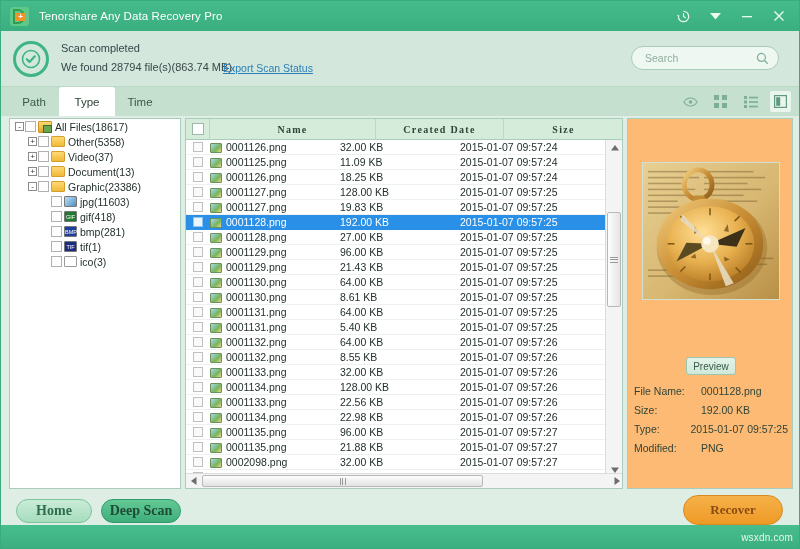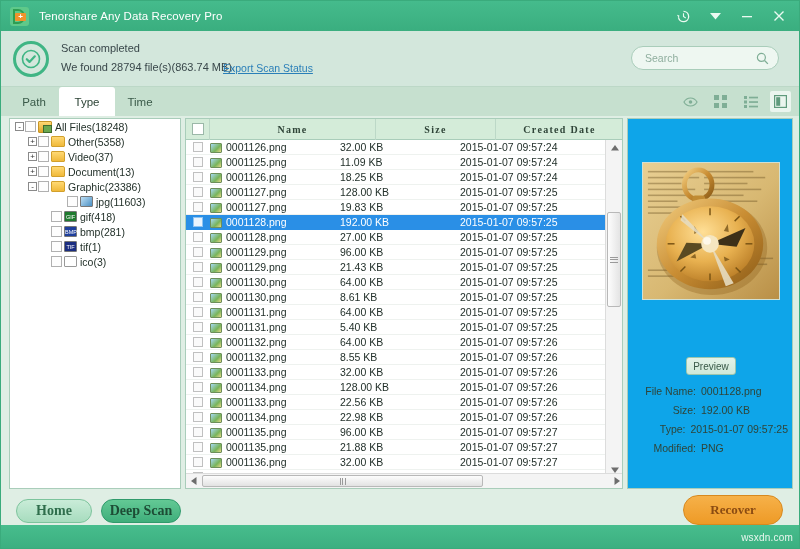--- a/index.html
+++ b/index.html
@@ -243,41 +243,41 @@
     position: absolute; left: 16px; top: 1px; width: 281px; height: 12px;
     background: linear-gradient(180deg,#fdfdfd,#e2e2e2); border: 1px solid #b8b8b8; border-radius: 2px;
     display:flex;align-items:center;justify-content:center;
   }
   .grip-h { width: 6px; height: 7px; display:flex;justify-content:space-between; }
   .grip-h i { display:block; width:1px; background:#9a9a9a; }
 
   
   .previewpanel {
     position: absolute; left: 626px; top: 2px; width: 166px; height: 371px;
-    background: #0ea5e9; border: 1px solid #a9cdba;
+    background: #fdba74; border: 1px solid #a9cdba;
   }
   .pv-img {
     position: absolute; left: 14px; top: 43px; width: 138px; height: 138px;
     border: 1px solid #cfe0d5; background: #fff;
     overflow: hidden;
   }
   .pv-img .scene { position:absolute; inset:0; }
   .preview-btn {
     position: absolute; left: 58px; top: 238px; width: 50px; height: 18px;
     background: linear-gradient(180deg,#e3f3e9,#cfe9d9);
     border: 1px solid #9cc6ae; border-radius: 3px;
     display: flex; align-items: center; justify-content: center;
     font-size: 10px; color: #3a5a49; cursor: default;
   }
   .meta {
     position: absolute; left: 6px; top: 262px; width: 154px;
     font-size: 10.5px; color: #2f4438;
   }
   .meta-row { display: flex; height: 19px; align-items: center; }
-  .meta-k { width: 62px; text-align: right; margin-right: 5px; white-space: nowrap; }
+  .meta-k { width: 62px; margin-right: 5px; white-space: nowrap; }
   .meta-v { white-space: nowrap; }
 
   
   .pager {
     position: absolute; left: 0; top: 490px; width: 800px; height: 34px;
     background: #dfeee4;
   }
   .pg { position:absolute; top: 7px; display:flex; align-items:center; }
   .pg-btn {
     width: 15px; height: 15px; border: 1px solid #9a9a9a; background: linear-gradient(180deg,#fff,#e6e6e6);
@@ -437,21 +437,21 @@
   <div class="body-area">
 
     <div class="treepanel">
       <div id="tree-host">
           <div class="tnode" style="padding-left: 4px;">
             <span class="tw">
               <span class="twist">-</span>
             </span>
             <span class="cbx"></span>
             <span class="allfiles-ic"></span>
-            <span>All Files(18248)</span>
+            <span>All Files(18617)</span>
           </div>
           <div class="tnode" style="padding-left: 17px;">
             <span class="tw">
               <span class="twist">+</span>
             </span>
             <span class="cbx"></span>
             <span class="fold"></span>
             <span>Other(5358)</span>
           </div>
           <div class="tnode" style="padding-left: 17px;">
@@ -471,21 +471,21 @@
             <span>Document(13)</span>
           </div>
           <div class="tnode" style="padding-left: 17px;">
             <span class="tw">
               <span class="twist">-</span>
             </span>
             <span class="cbx"></span>
             <span class="fold"></span>
             <span>Graphic(23386)</span>
           </div>
-          <div class="tnode" style="padding-left: 46px;">
+          <div class="tnode" style="padding-left: 30px;">
             <span class="tw"></span>
             <span class="cbx"></span>
             <span class="ftype jpg"></span>
             <span>jpg(11603)</span>
           </div>
           <div class="tnode" style="padding-left: 30px; align-items: center;">
             <span class="tw"></span>
             <span class="cbx"></span>
             <span class="ftype gif">GIF</span>
             <span>gif(418)</span>
@@ -510,22 +510,22 @@
           </div>
         </div>
     </div>
 
     <div class="listpanel">
       <div class="lheader">
         <div class="lh-cb">
             <span class="cbx2"></span>
           </div>
         <div class="lh-col lh-name">Name</div>
+        <div class="lh-col lh-date">Created Date</div>
         <div class="lh-col lh-size">Size</div>
-        <div class="lh-col lh-date">Created Date</div>
       </div>
 
       <div class="rows" id="rows-host">
           <div class="row">
             <span class="r-cb">
               <span class="cbx3"></span>
             </span>
             <span class="r-name"><span class="r-ic" style="display: inline-block; vertical-align: middle;"></span><span>0001126.png</span></span>
             <span class="r-size">32.00 KB</span>
             <span class="r-date">2015-01-07 09:57:24</span>
@@ -687,21 +687,21 @@
               <span class="cbx3"></span>
             </span>
             <span class="r-name"><span class="r-ic" style="display: inline-block; vertical-align: middle;"></span><span>0001135.png</span></span>
             <span class="r-size">21.88 KB</span>
             <span class="r-date">2015-01-07 09:57:27</span>
           </div>
           <div class="row">
             <span class="r-cb">
               <span class="cbx3"></span>
             </span>
-            <span class="r-name"><span class="r-ic" style="display: inline-block; vertical-align: middle;"></span><span>0001136.png</span></span>
+            <span class="r-name"><span class="r-ic" style="display: inline-block; vertical-align: middle;"></span><span>0002098.png</span></span>
             <span class="r-size">32.00 KB</span>
             <span class="r-date">2015-01-07 09:57:27</span>
           </div>
           <div class="row">
             <span class="r-cb">
               <span class="cbx3"></span>
             </span>
             <span class="r-name"><span class="r-ic" style="display: inline-block; vertical-align: middle;"></span><span>0001137.png</span></span>
             <span class="r-size">128.00 KB</span>
             <span class="r-date">2015-01-07 09:57:27</span>

